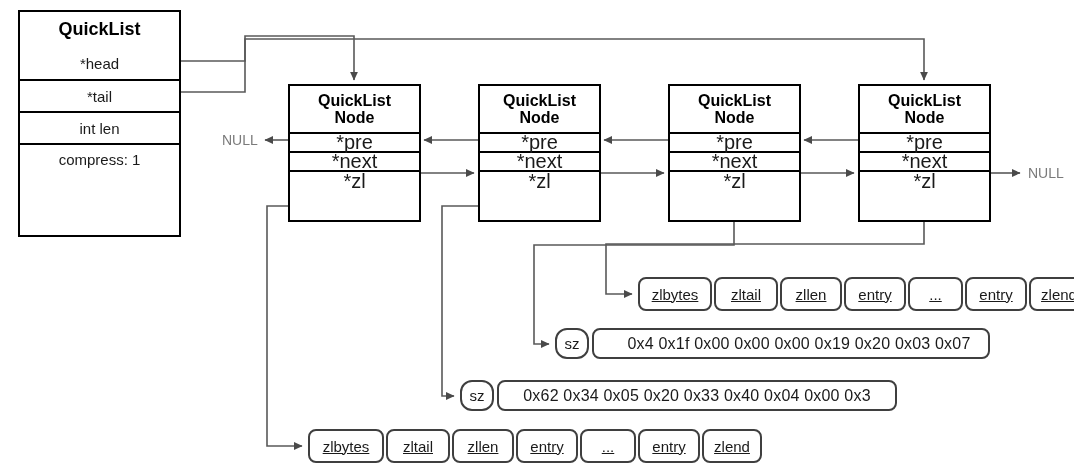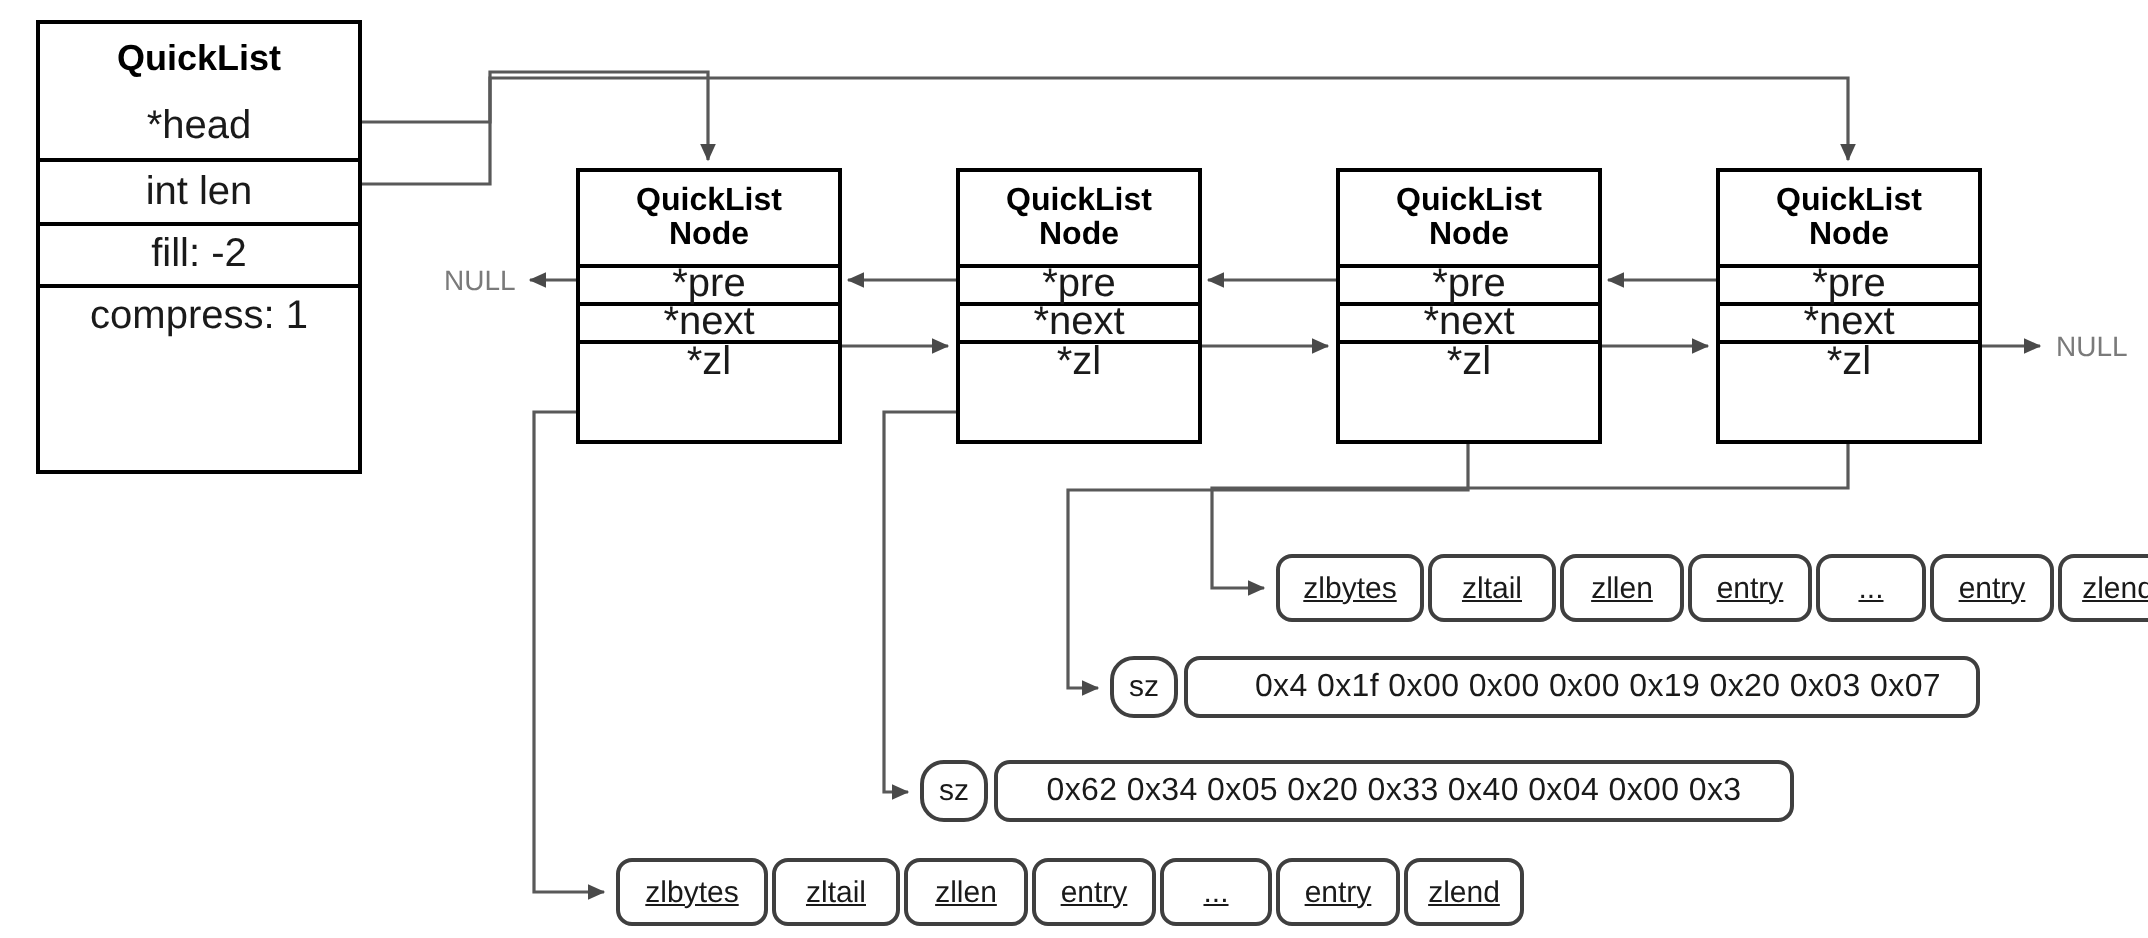--- a/index.html
+++ b/index.html
@@ -11,21 +11,21 @@
   svg.wires{position:absolute;left:0;top:0;width:1074px;height:469px;pointer-events:none;}
 
   
   .struct{
     position:absolute;border:2px solid #000;background:#fff;
     box-sizing:border-box;
   }
   .struct .row{
     box-sizing:border-box;
     display:flex;align-items:center;justify-content:center;
-    font-size:20px;color:#1a1a1a;border-top:2px solid #000;
+    font-size:15px;color:#1a1a1a;border-top:2px solid #000;
     background:#fff;
   }
   .struct .row.first{border-top:none;}
   .struct .title{
     box-sizing:border-box;
     display:flex;align-items:center;justify-content:center;
     font-weight:bold;font-size:18px;color:#000;
   }
 
   
@@ -110,22 +110,22 @@
 
       <path d="M734,222 L734,245 L534,245 L534,344 L549,344" marker-end="url(#ah)"></path>
 
       <path d="M924,222 L924,244 L606,244 L606,294 L632,294" marker-end="url(#ah)"></path>
     </g>
   </svg>
 
   <div class="struct" style="left:18px;top:10px;width:163px;height:227px;">
     <div class="title" style="height:35px;">QuickList</div>
     <div class="row first" style="height:32px;">*head</div>
+    <div class="row" style="height:32px;">*tail</div>
     <div class="row" style="height:32px;">int len</div>
-    <div class="row" style="height:31px;">fill: -2</div>
     <div class="row" style="height:31px;">compress: 1</div>
   </div>
 
   <div class="node" style="left:288px;top:84px;width:133px;height:138px;">
     <div class="nhead">
       <span>QuickList</span>
       <span>Node</span>
     </div>
     <div class="nrow">*pre</div>
     <div class="nrow">*next</div>

